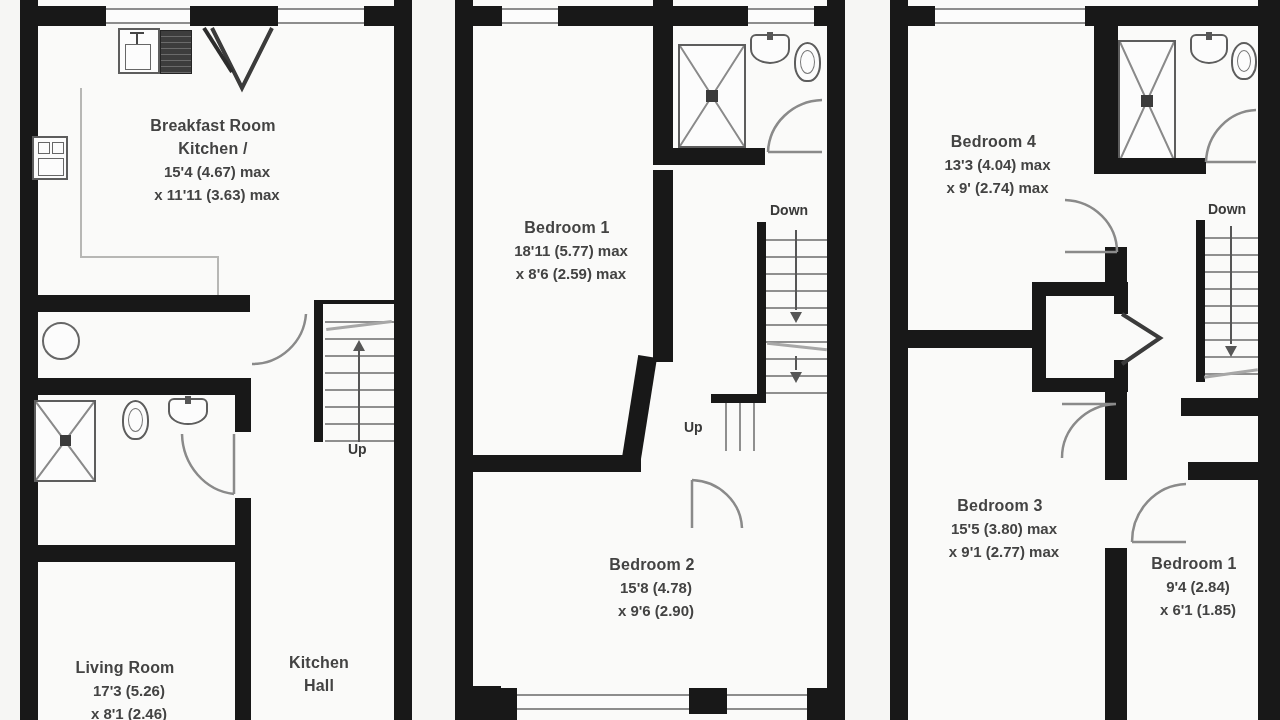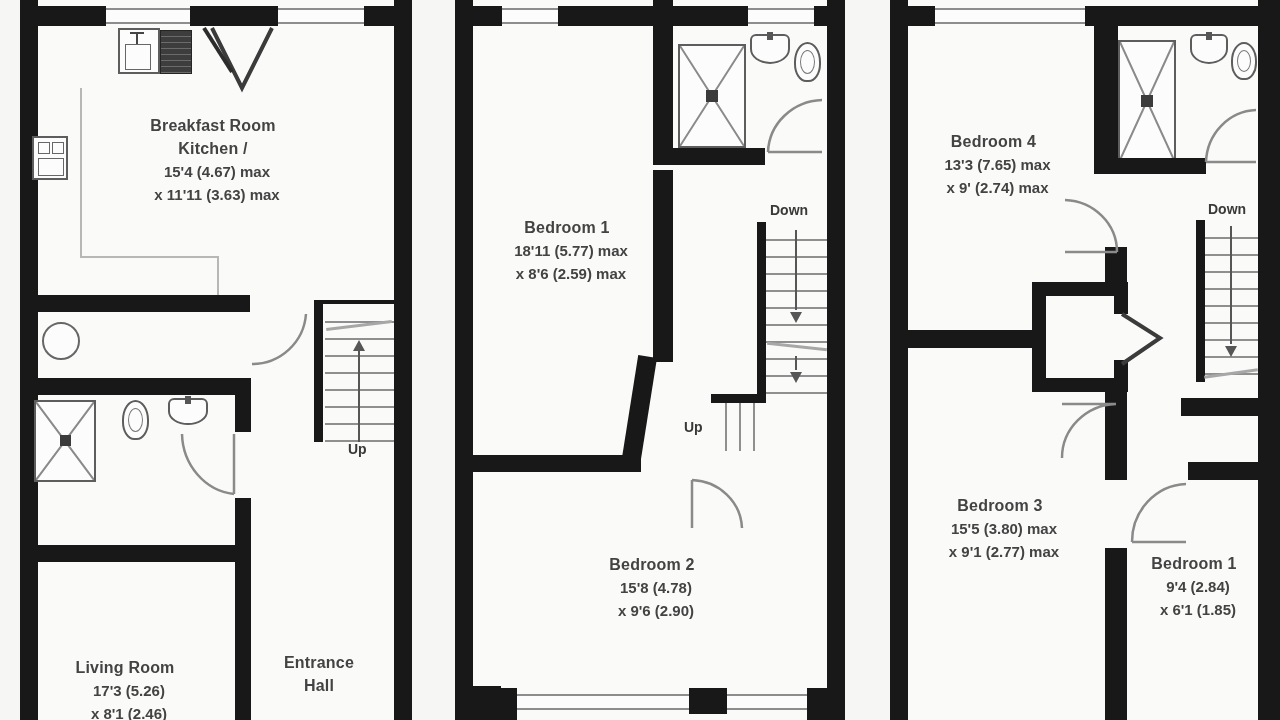--- a/index.html
+++ b/index.html
@@ -115,21 +115,21 @@
   <div class="arrow-line" style="left:358px;top:350px;height:92px;"></div>
   <div class="ah-up" style="left:353px;top:340px;"></div>
   <div class="dir" style="left:348px;top:441px;">Up</div>
 
   <div class="label" style="left:30px;top:656px;width:190px;">
     <div class="rname">Living Room</div>
     <div class="rdim">17'3 (5.26)</div>
     <div class="rdim">x 8'1 (2.46)</div>
   </div>
   <div class="label" style="left:256px;top:651px;width:126px;">
-    <div class="rname">Entrance</div>
+    <div class="rname">Kitchen</div>
     <div class="rname">Hall</div>
   </div>
 
   <div class="floor" style="left:455px;width:390px;"></div>
 
   <div class="wall" style="left:455px;top:0;width:18px;height:700px;"></div>
   <div class="wall" style="left:455px;top:686px;width:46px;height:24px;"></div>
   <div class="wall" style="left:827px;top:0;width:18px;height:720px;"></div>
   <div class="wall" style="left:455px;top:6px;width:47px;height:20px;"></div>
   <div class="win" style="left:502px;top:8px;width:56px;height:16px;"></div>
@@ -212,21 +212,21 @@
   <div class="toilet" style="left:1231px;top:42px;width:26px;height:38px;">
     <div style="position:absolute;left:4px;top:6px;width:12px;height:20px;border:1.5px solid #777;border-radius:50%;"></div>
   </div>
   <div class="wall" style="left:1118px;top:158px;width:88px;height:16px;"></div>
   <svg class="arc" style="left:1204px;top:108px;" width="54" height="56">
     <path d="M2,54 A52,54 0 0 1 52,2 M2,54 L52,54" fill="none" stroke="#8a8a8a" stroke-width="2.5"></path>
   </svg>
 
   <div class="label" style="left:886px;top:130px;width:215px;">
     <div class="rname">Bedroom 4</div>
-    <div class="rdim">13'3 (7.65) max</div>
+    <div class="rdim">13'3 (4.04) max</div>
     <div class="rdim">x 9' (2.74) max</div>
   </div>
 
   <div class="dir" style="left:1208px;top:201px;">Down</div>
   <div class="wall" style="left:1196px;top:220px;width:9px;height:162px;"></div>
   <div class="treads-h" style="left:1205px;top:222px;width:53px;height:158px;"></div>
   <div class="arrow-line" style="left:1230px;top:226px;height:118px;"></div>
   <div class="ah-down" style="left:1225px;top:346px;"></div>
   <div class="breakline" style="left:1204px;top:372px;width:54px;transform:rotate(-8deg);"></div>
   <div class="wall" style="left:1181px;top:398px;width:77px;height:18px;"></div>

